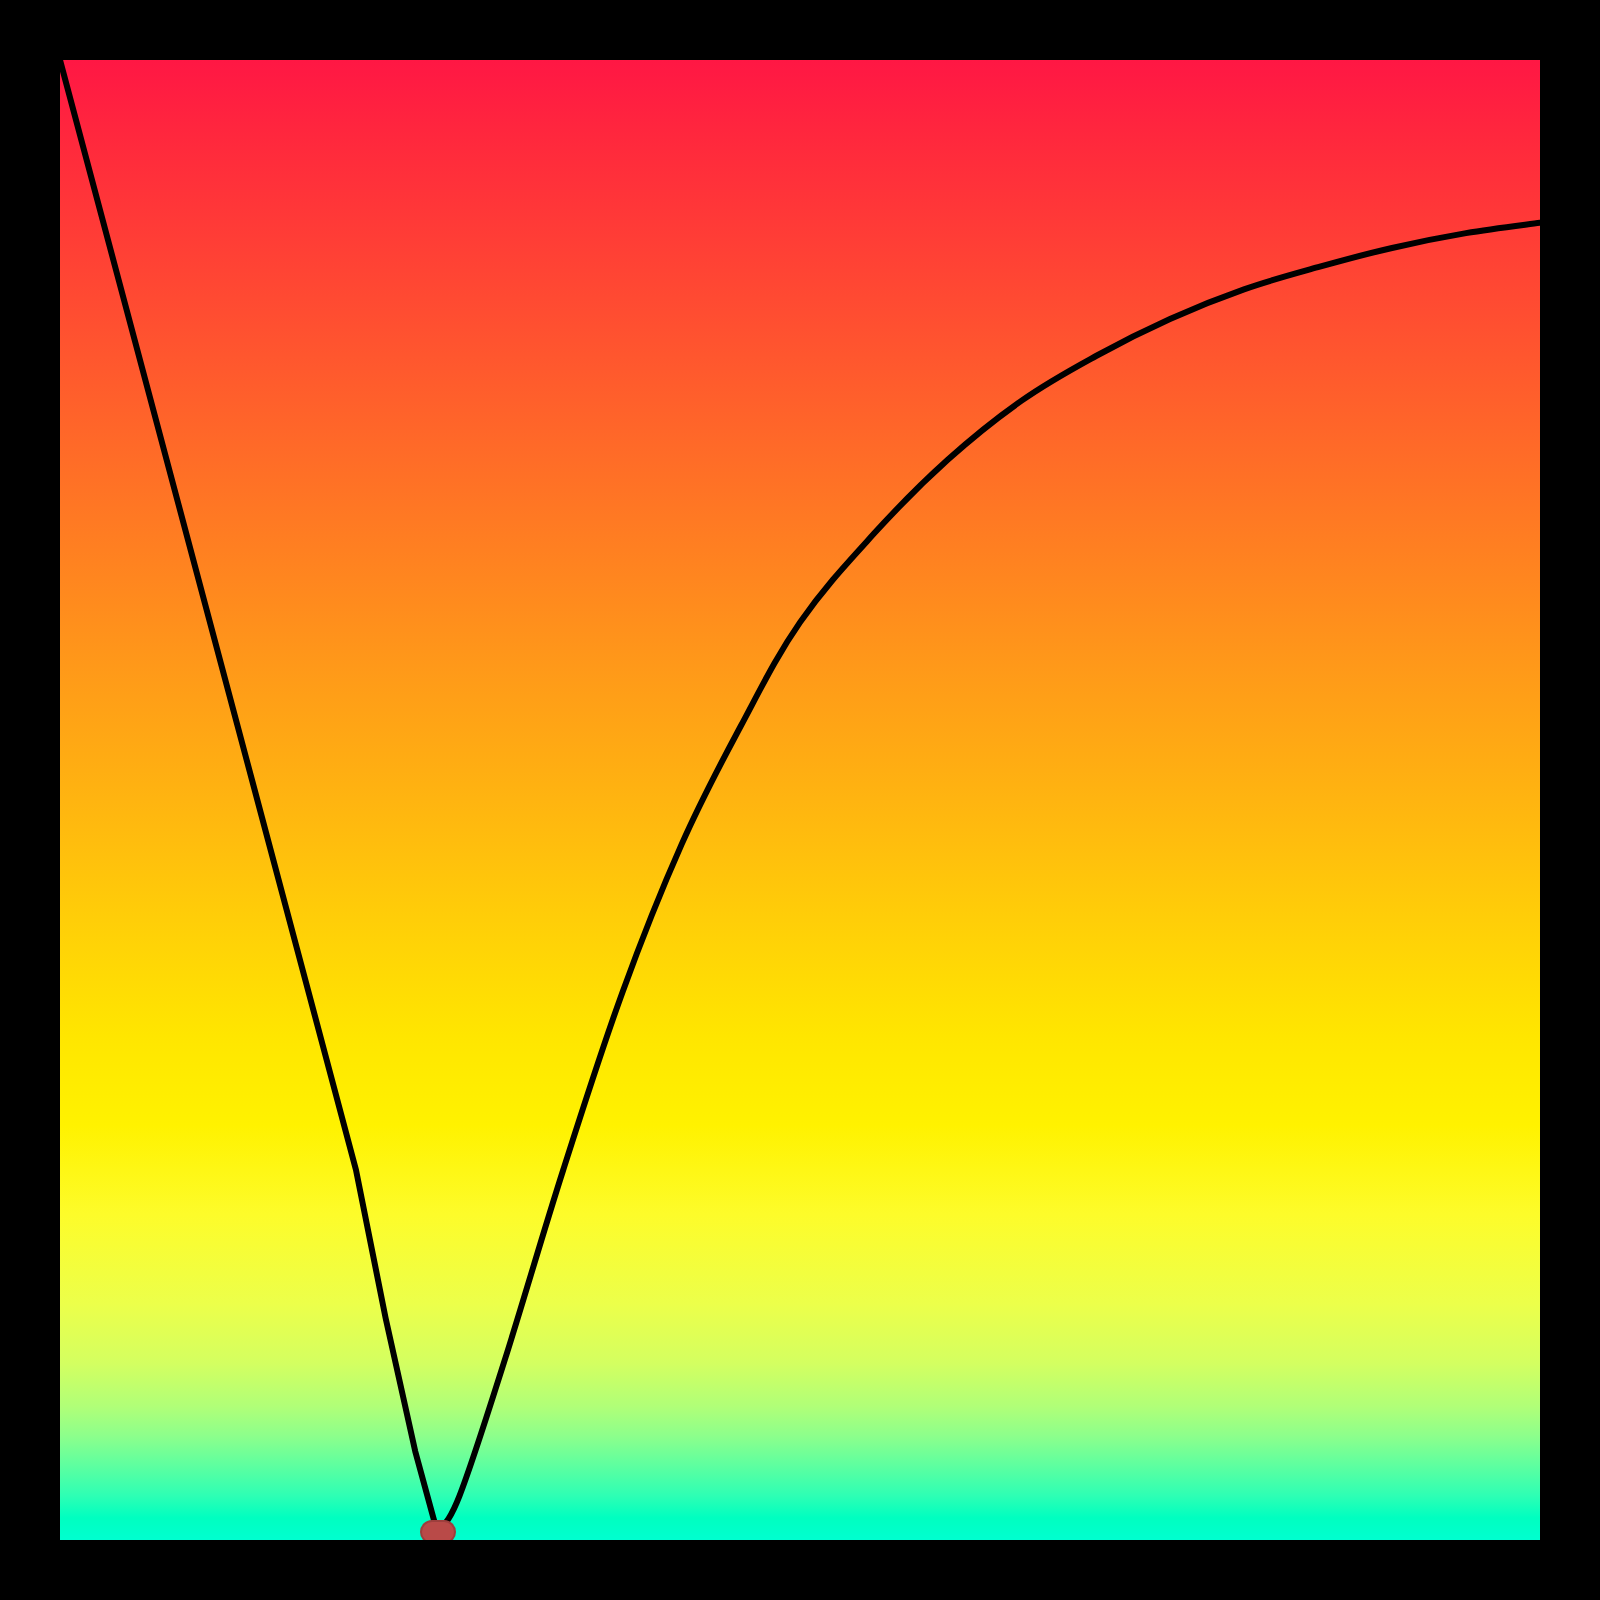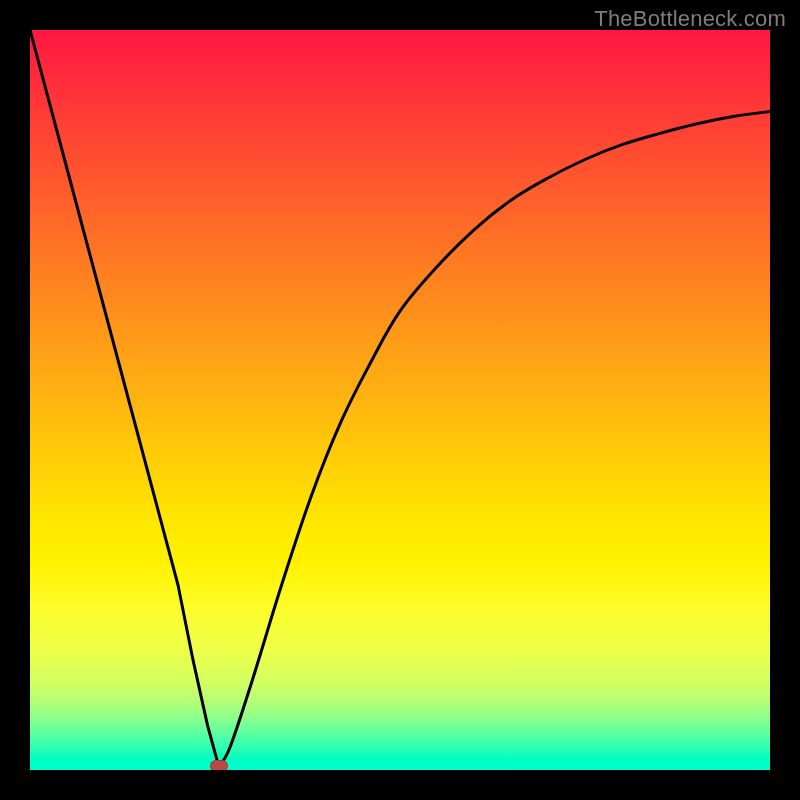--- a/index.html
+++ b/index.html
@@ -88,14 +88,13 @@
   <div class="plot-area">
     <div class="gradient"></div>
 
     <svg class="curve" viewBox="0 0 740 740" preserveAspectRatio="none">
       <path id="curve-path" fill="none" stroke="#000" stroke-width="3" stroke-linejoin="round" stroke-linecap="round" d="M 0 0 L 29.6 111 L 59.2 222 L 88.8 332.99999999999994 L 118.4 444 L 148 555 L 162.8 629 L 177.6 695.6 L 188.70000000000002 736.3 C 190.698 732.9699999999999, 193.806 733.1179999999999, 199.8 717.8 C 205.794 702.482, 212.676 680.504, 222 651.2 C 231.324 621.8960000000001, 240.94400000000002 588.3, 251.60000000000002 555 C 262.25600000000003 521.7, 270.544 495.50399999999996, 281.2 466.2 C 291.856 436.896, 300.144 416.17600000000004, 310.8 392.20000000000005 C 321.456 368.22400000000005, 329.744 352.97999999999996, 340.40000000000003 332.99999999999994 C 351.05600000000004 313.0199999999999, 358.012 298.51599999999996, 370 281.2 C 381.988 263.884, 393.68000000000006 251.45199999999994, 407.00000000000006 236.79999999999995 C 420.32000000000005 222.14799999999997, 430.68 211.78800000000007, 444 199.80000000000007 C 457.32 187.81200000000007, 467.68 179.52399999999994, 481 170.19999999999993 C 494.32 160.87599999999992, 504.68 155.326, 518 148 C 531.32 140.674, 541.68 135.494, 555 129.5 C 568.32 123.50600000000001, 578.68 119.36200000000004, 592 114.70000000000005 C 605.32 110.03800000000005, 615.68 107.32960000000003, 629 103.60000000000002 C 642.32 99.87040000000002, 652.68 97.04360000000001, 666 93.98000000000002 C 679.32 90.91640000000002, 689.68 88.84440000000005, 703 86.58000000000004 C 716.32 84.31560000000003, 733.34 82.33239999999999, 740 81.39999999999998"></path>
     </svg>
 
     <div class="marker" id="marker-dot" style="left: 179.7px; top: 730.3px; background: rgb(185, 74, 72);"></div>
   </div>
 
-  <div class="watermark">TheBottleneck.com</div>
 </div>
 
 </body></html>

